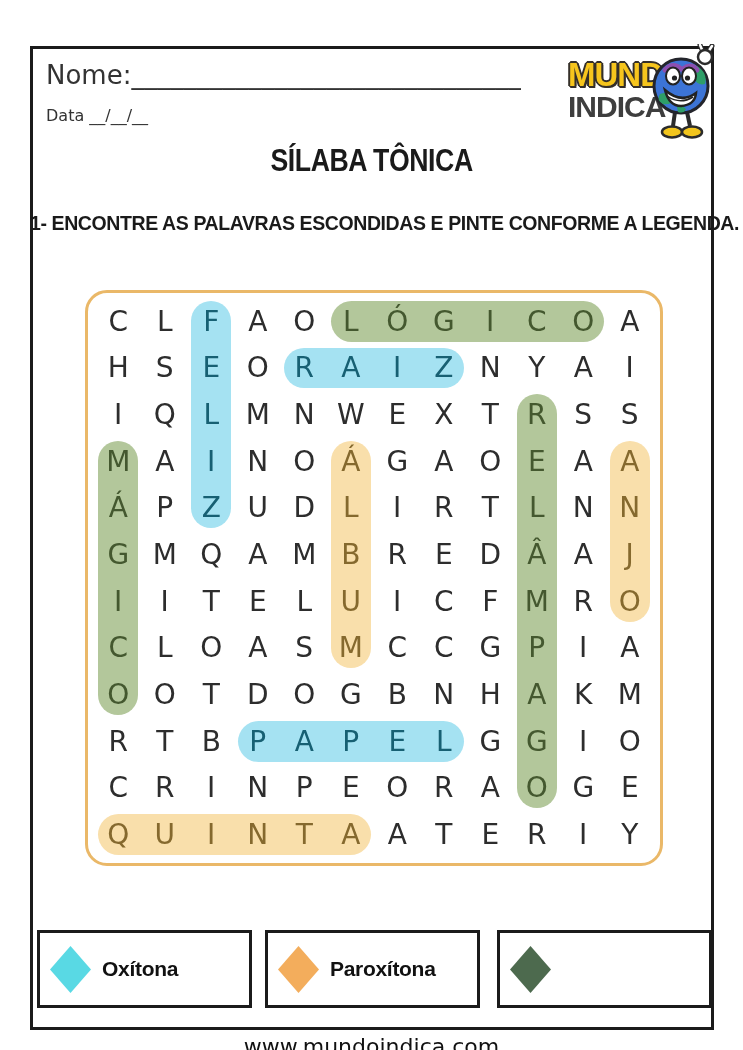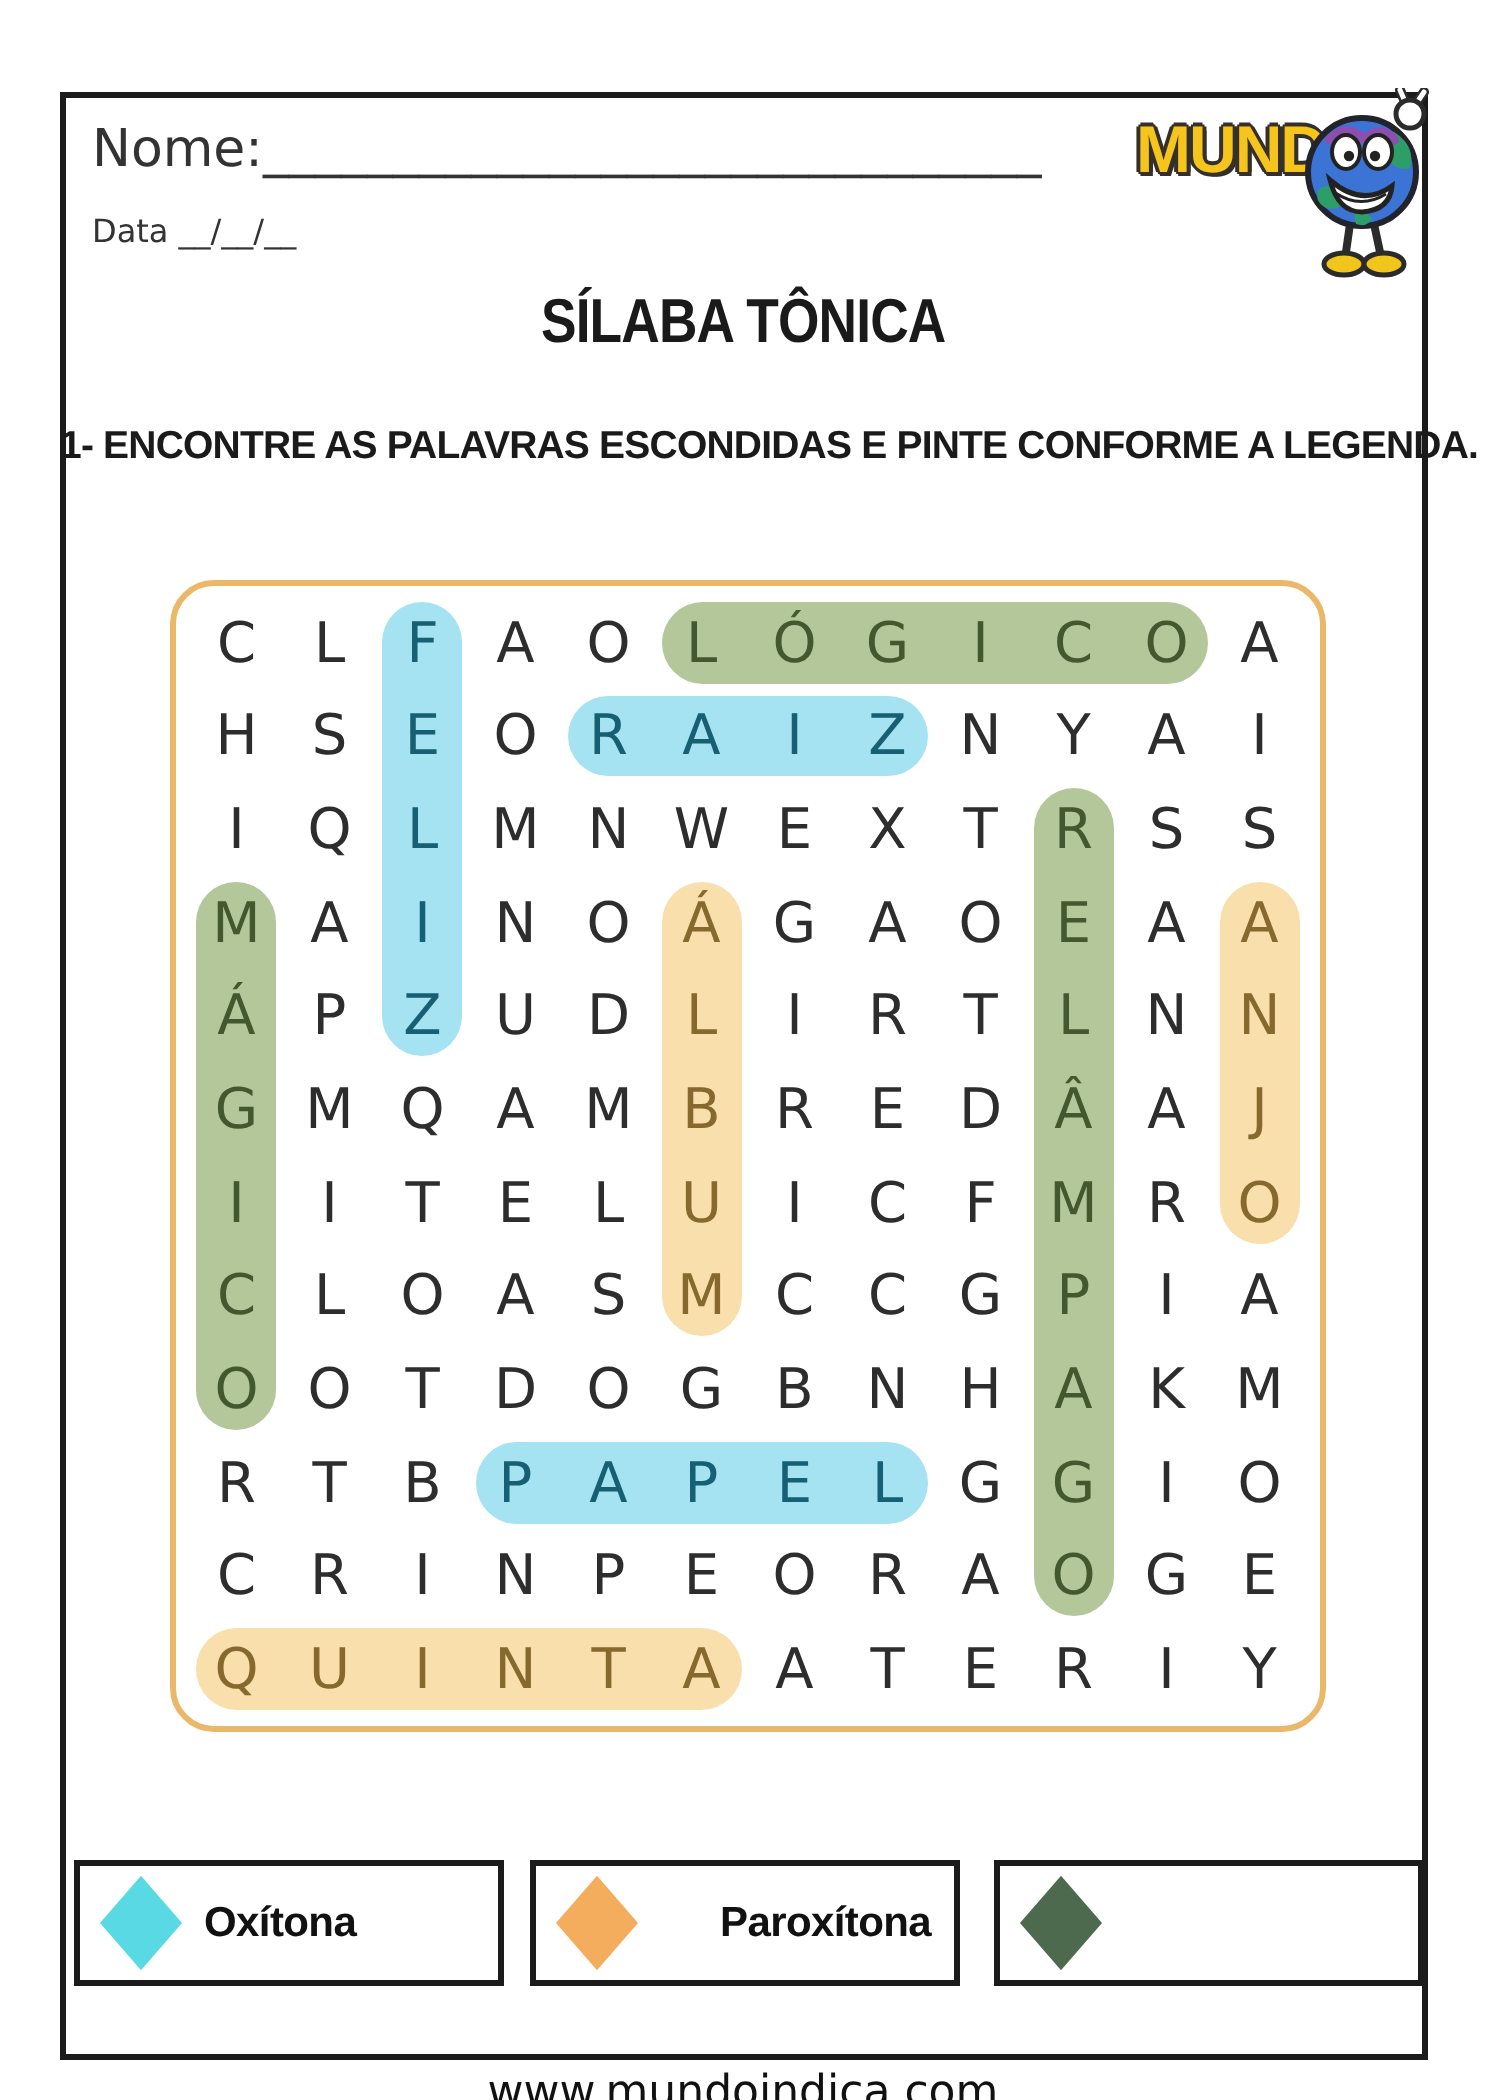--- a/index.html
+++ b/index.html
@@ -25,42 +25,43 @@
   .title { display:inline-block; font-family:"Liberation Sans", sans-serif; font-weight:bold; font-size:31px; color:#1a1a1a; letter-spacing:-0.5px; transform:scaleX(0.86); }
   .instruction { position:absolute; left:30px; top:194px; width:692px; font-family:"Liberation Sans", sans-serif; font-weight:bold; font-size:19.5px; letter-spacing:-0.4px; color:#1a1a1a; white-space:nowrap; }
 
   
   .grid-box { position:absolute; left:85px; top:272px; width:578px; height:576px; border:3px solid #EAB868; border-radius:22px; background:#ffffff; }
   .grid-cells { position:absolute; left:7px; right:7px; top:5px; bottom:5px; display:grid; grid-template-columns:repeat(12,1fr); grid-template-rows:repeat(12,1fr); }
   .cell { position:relative; z-index:1; display:flex; align-items:center; justify-content:center; font-size:28px; color:#2D2D2D; }
   .pill { position:absolute; z-index:0; border-radius:999px; }
 
   
-  .legend-box { position:absolute; top:912px; width:215px; height:63px; border:3px solid #1b1b1b; background:#ffffff; display:flex; align-items:center; padding-left:16px; }
-  .legend-box.b1 { left:37px; } .legend-box.b2 { left:265px;gap:30px; } .legend-box.b3 { left:497px; }
+  .legend-box { position:absolute; top:912px; width:215px; height:78px; border:3px solid #1b1b1b; background:#ffffff; display:flex; align-items:center; padding-left:16px; }
+  .legend-box.b1 { left:37px; } .legend-box.b2 { left:265px; } .legend-box.b3 { left:497px; }
   .diamond { width:29px; height:29px; transform:scaleY(1.15) rotate(45deg); flex:0 0 auto; }
   .legend-label { margin-left:17px; font-family:"Liberation Sans", sans-serif; font-weight:bold; font-size:21px; color:#111111; white-space:nowrap; letter-spacing:-0.3px; }
 
   
   .footer { position:absolute; left:0; top:1016px; width:100%; text-align:center; font-size:22px; color:#111111; }
 </style>
 </head>
 <body>
 
 <div class="sheet">
   <div class="frame"></div>
 
   <div class="name-row">
     <span>Nome:</span>
       <span class="name-line">______________________________</span>
   </div>
   <div class="date-row">Data __/__/__</div>
 
   <div class="logo">
     <div class="logo-line1">MUNDO</div>
+    <div class="logo-line2">INDICA</div>
     <svg class="mascot" viewBox="0 0 70 100">
 
       <path d="M56 8 l-3 -7" stroke="#2b2b2b" stroke-width="5" stroke-linecap="round"></path>
       <path d="M56 8 l-3 -7" stroke="#ffffff" stroke-width="2.5" stroke-linecap="round"></path>
       <path d="M61 8 l4 -6" stroke="#2b2b2b" stroke-width="5" stroke-linecap="round"></path>
       <path d="M61 8 l4 -6" stroke="#ffffff" stroke-width="2.5" stroke-linecap="round"></path>
       <circle cx="58" cy="13" r="7" fill="#ffffff" stroke="#2b2b2b" stroke-width="2.5"></circle>
 
       <path d="M28 68 l-2 14" stroke="#2b2b2b" stroke-width="4"></path>
       <path d="M40 68 l3 14" stroke="#2b2b2b" stroke-width="4"></path>

